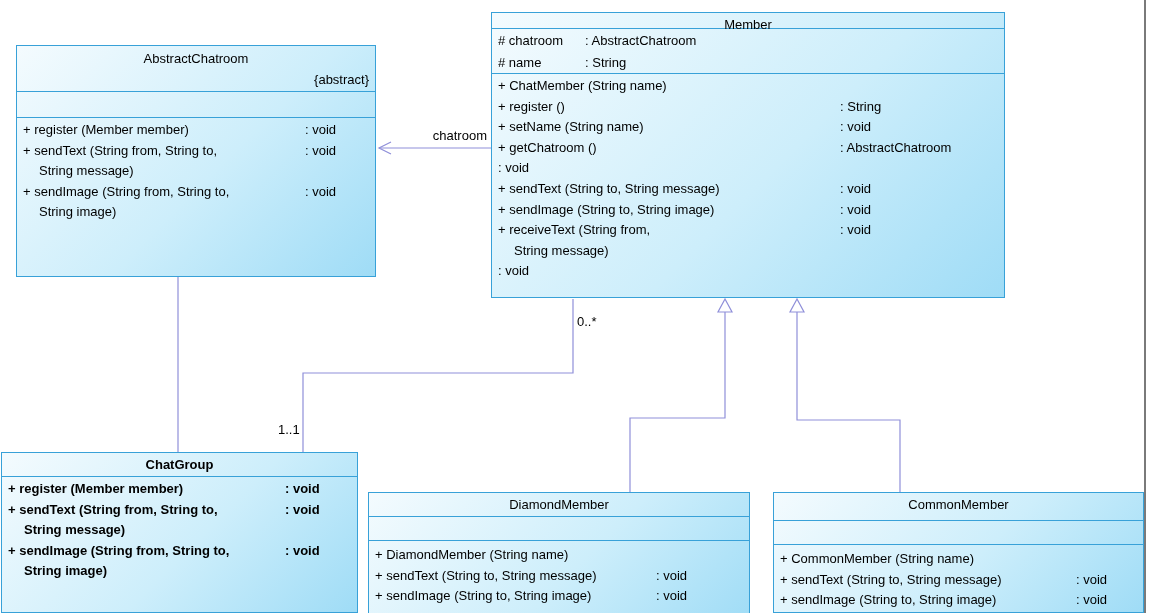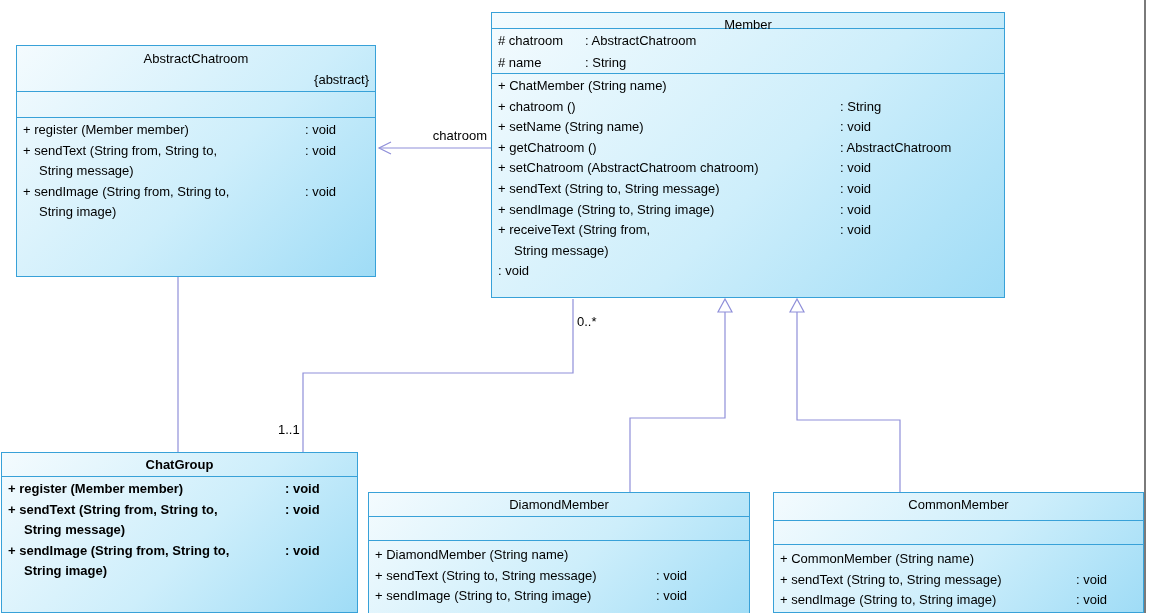--- a/index.html
+++ b/index.html
@@ -122,44 +122,40 @@
     <div class="c-methods">
       <div class="m-row">
           <div class="m-sig">
             <div class="m-line">+ ChatMember (String name)</div>
 
           </div>
           <div class="m-ret"></div>
         </div>
         <div class="m-row">
           <div class="m-sig">
-            <div class="m-line">+ chatroom ()</div>
+            <div class="m-line">+ register ()</div>
 
           </div>
           <div class="m-ret">: String</div>
         </div>
         <div class="m-row">
           <div class="m-sig">
             <div class="m-line">+ setName (String name)</div>
 
           </div>
           <div class="m-ret">: void</div>
         </div>
         <div class="m-row">
           <div class="m-sig">
             <div class="m-line">+ getChatroom ()</div>
 
           </div>
           <div class="m-ret">: AbstractChatroom</div>
         </div>
         <div class="m-row">
-          <div class="m-sig">
-            <div class="m-line">+ setChatroom (AbstractChatroom chatroom)</div>
-
-          </div>
           <div class="m-ret">: void</div>
         </div>
         <div class="m-row">
           <div class="m-sig">
             <div class="m-line">+ sendText (String to, String message)</div>
 
           </div>
           <div class="m-ret">: void</div>
         </div>
         <div class="m-row">

